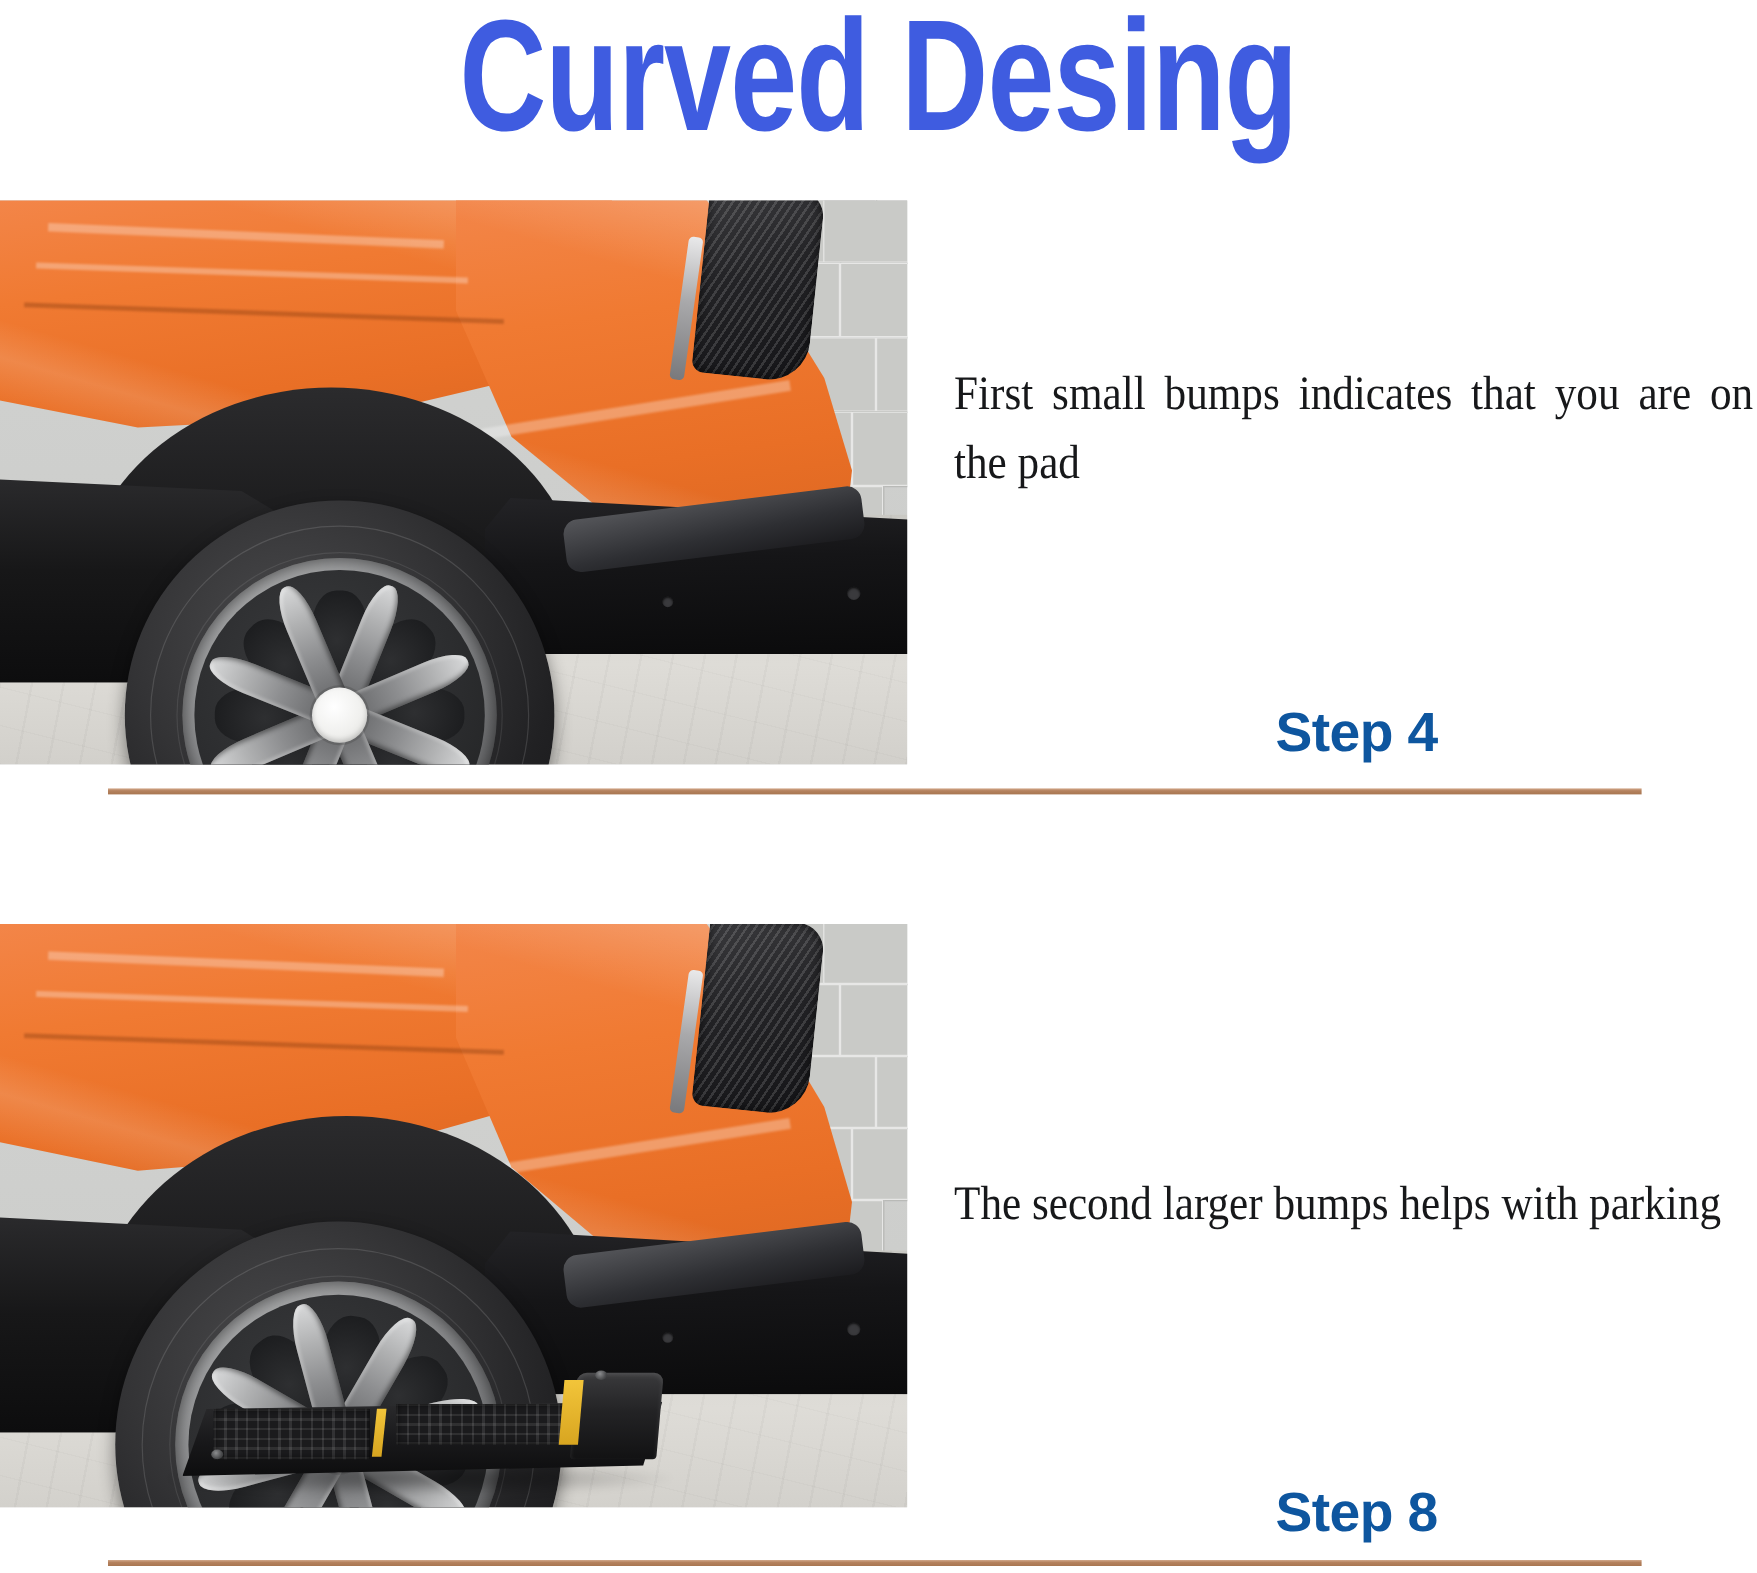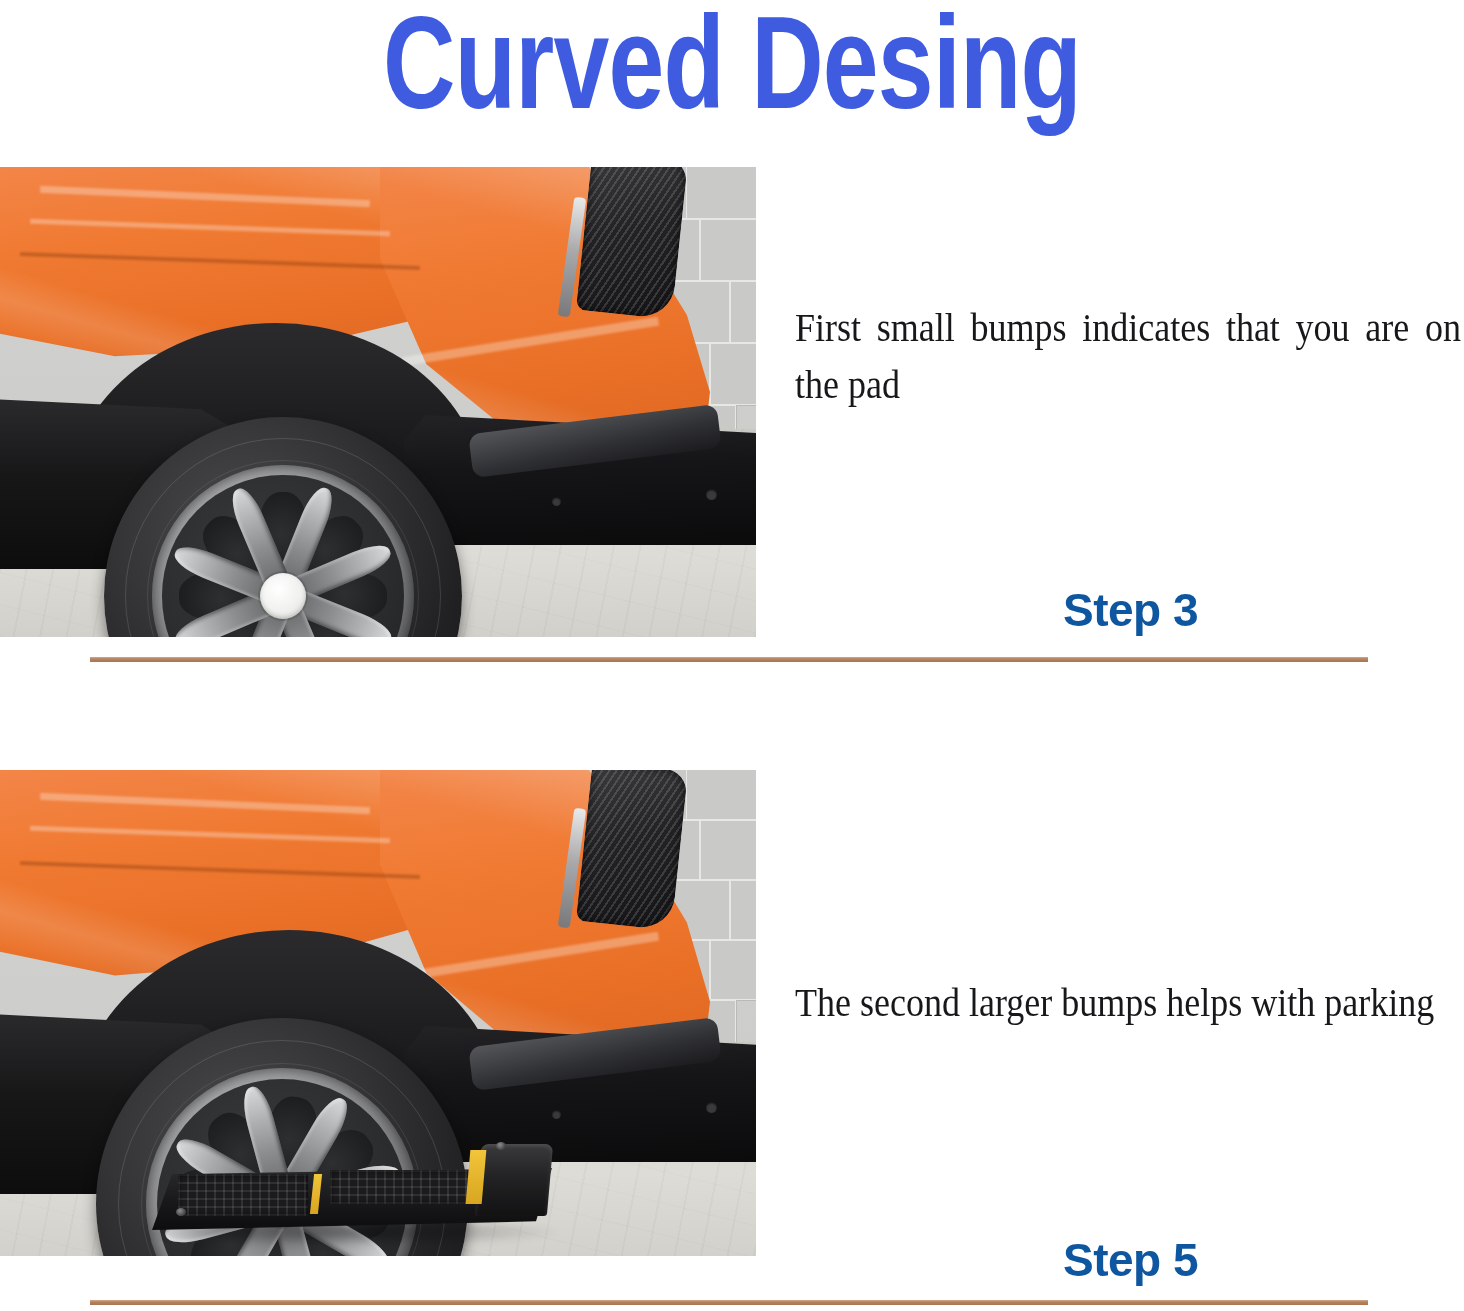--- a/index.html
+++ b/index.html
@@ -439,20 +439,20 @@
   <div class="pad-grid" style="left:178px;top:404px;width:130px;height:42px;"></div>
   <div class="pad-grid" style="left:330px;top:400px;width:170px;height:34px;"></div>
   <div class="pad-bump" style="left:478px;top:374px;width:72px;height:72px;transform:skewX(-5deg);"></div>
   <div class="pad-stripe" style="left:468px;top:380px;width:16px;height:54px;transform:skewX(-5deg);"></div>
   <div class="pad-stripe" style="left:312px;top:404px;width:8px;height:40px;transform:skewX(-6deg);"></div>
   <div class="pad-bolt" style="left:176px;top:438px;width:10px;height:8px;"></div>
   <div class="pad-bolt" style="left:496px;top:372px;width:10px;height:8px;"></div>
 </div>
 
 <div class="para" id="para-1">First small bumps indicates that you are on the pad</div>
-<div class="step" id="step-1">Step 3</div>
+<div class="step" id="step-1">Step 4</div>
 
 <div class="divider" id="divider-1"></div>
 
 <div class="para" id="para-2">The second larger bumps helps with parking</div>
-<div class="step" id="step-2">Step 5</div>
+<div class="step" id="step-2">Step 8</div>
 
 <div class="divider" id="divider-2"></div>
 
 </body></html>

